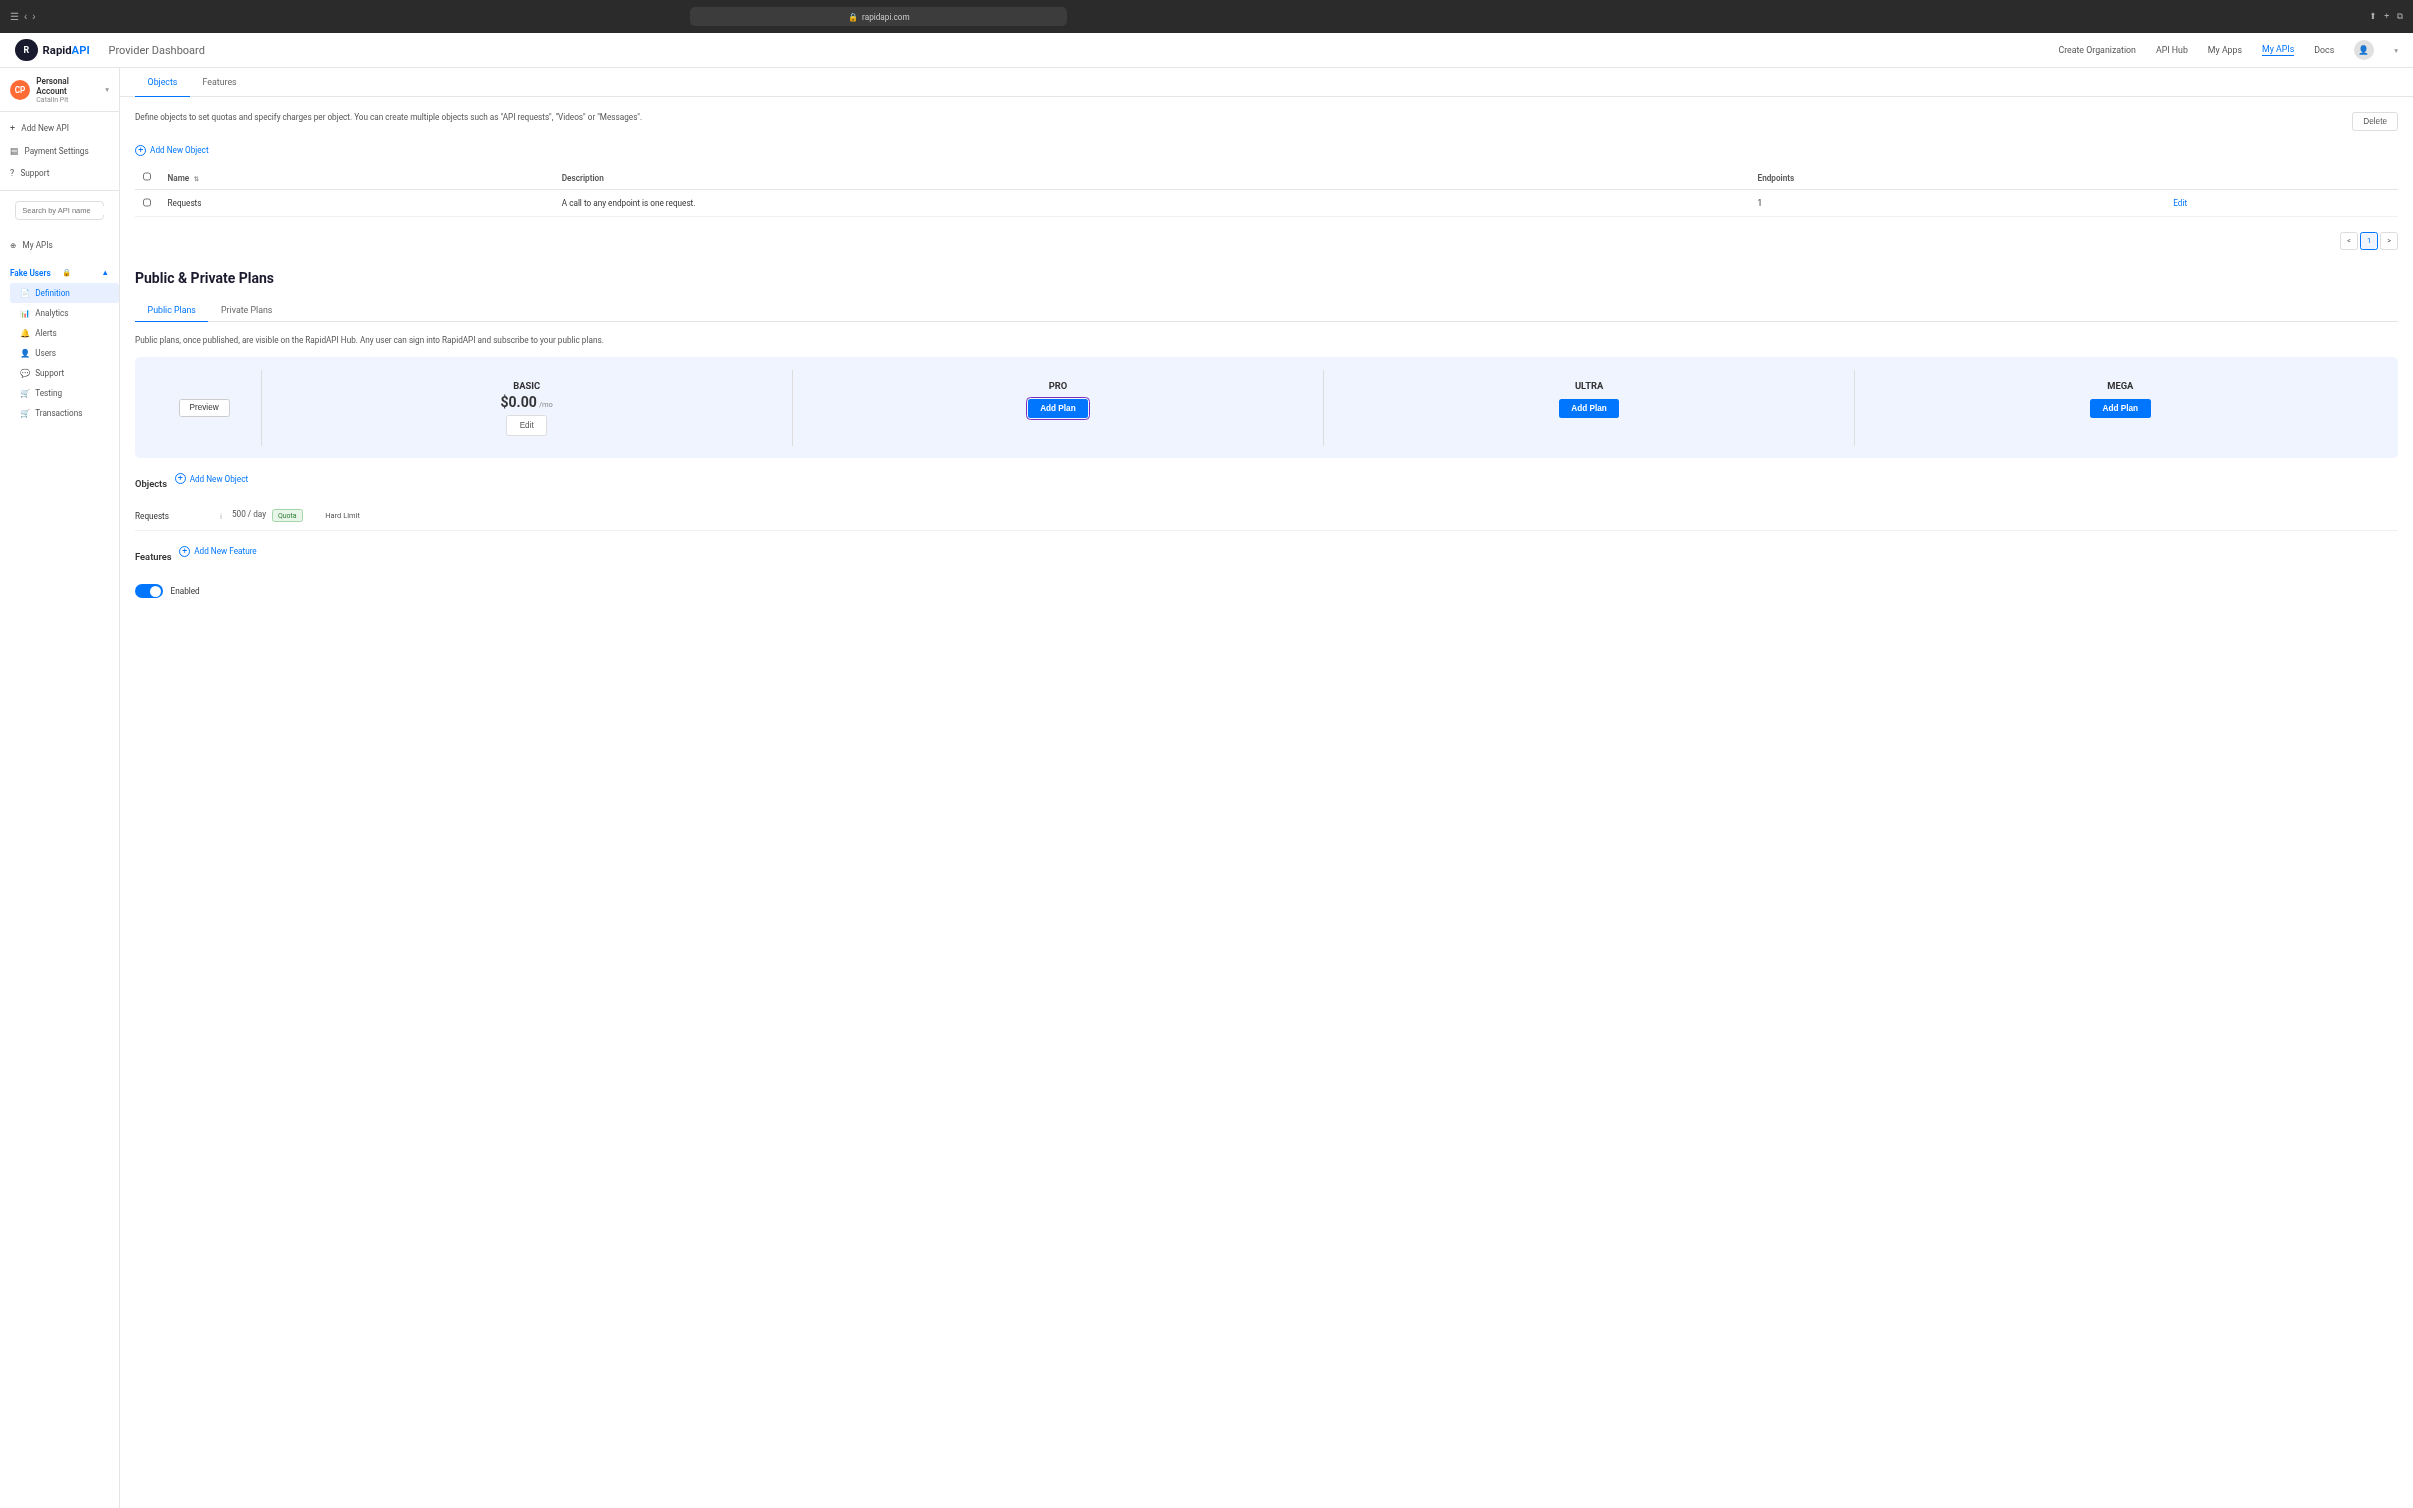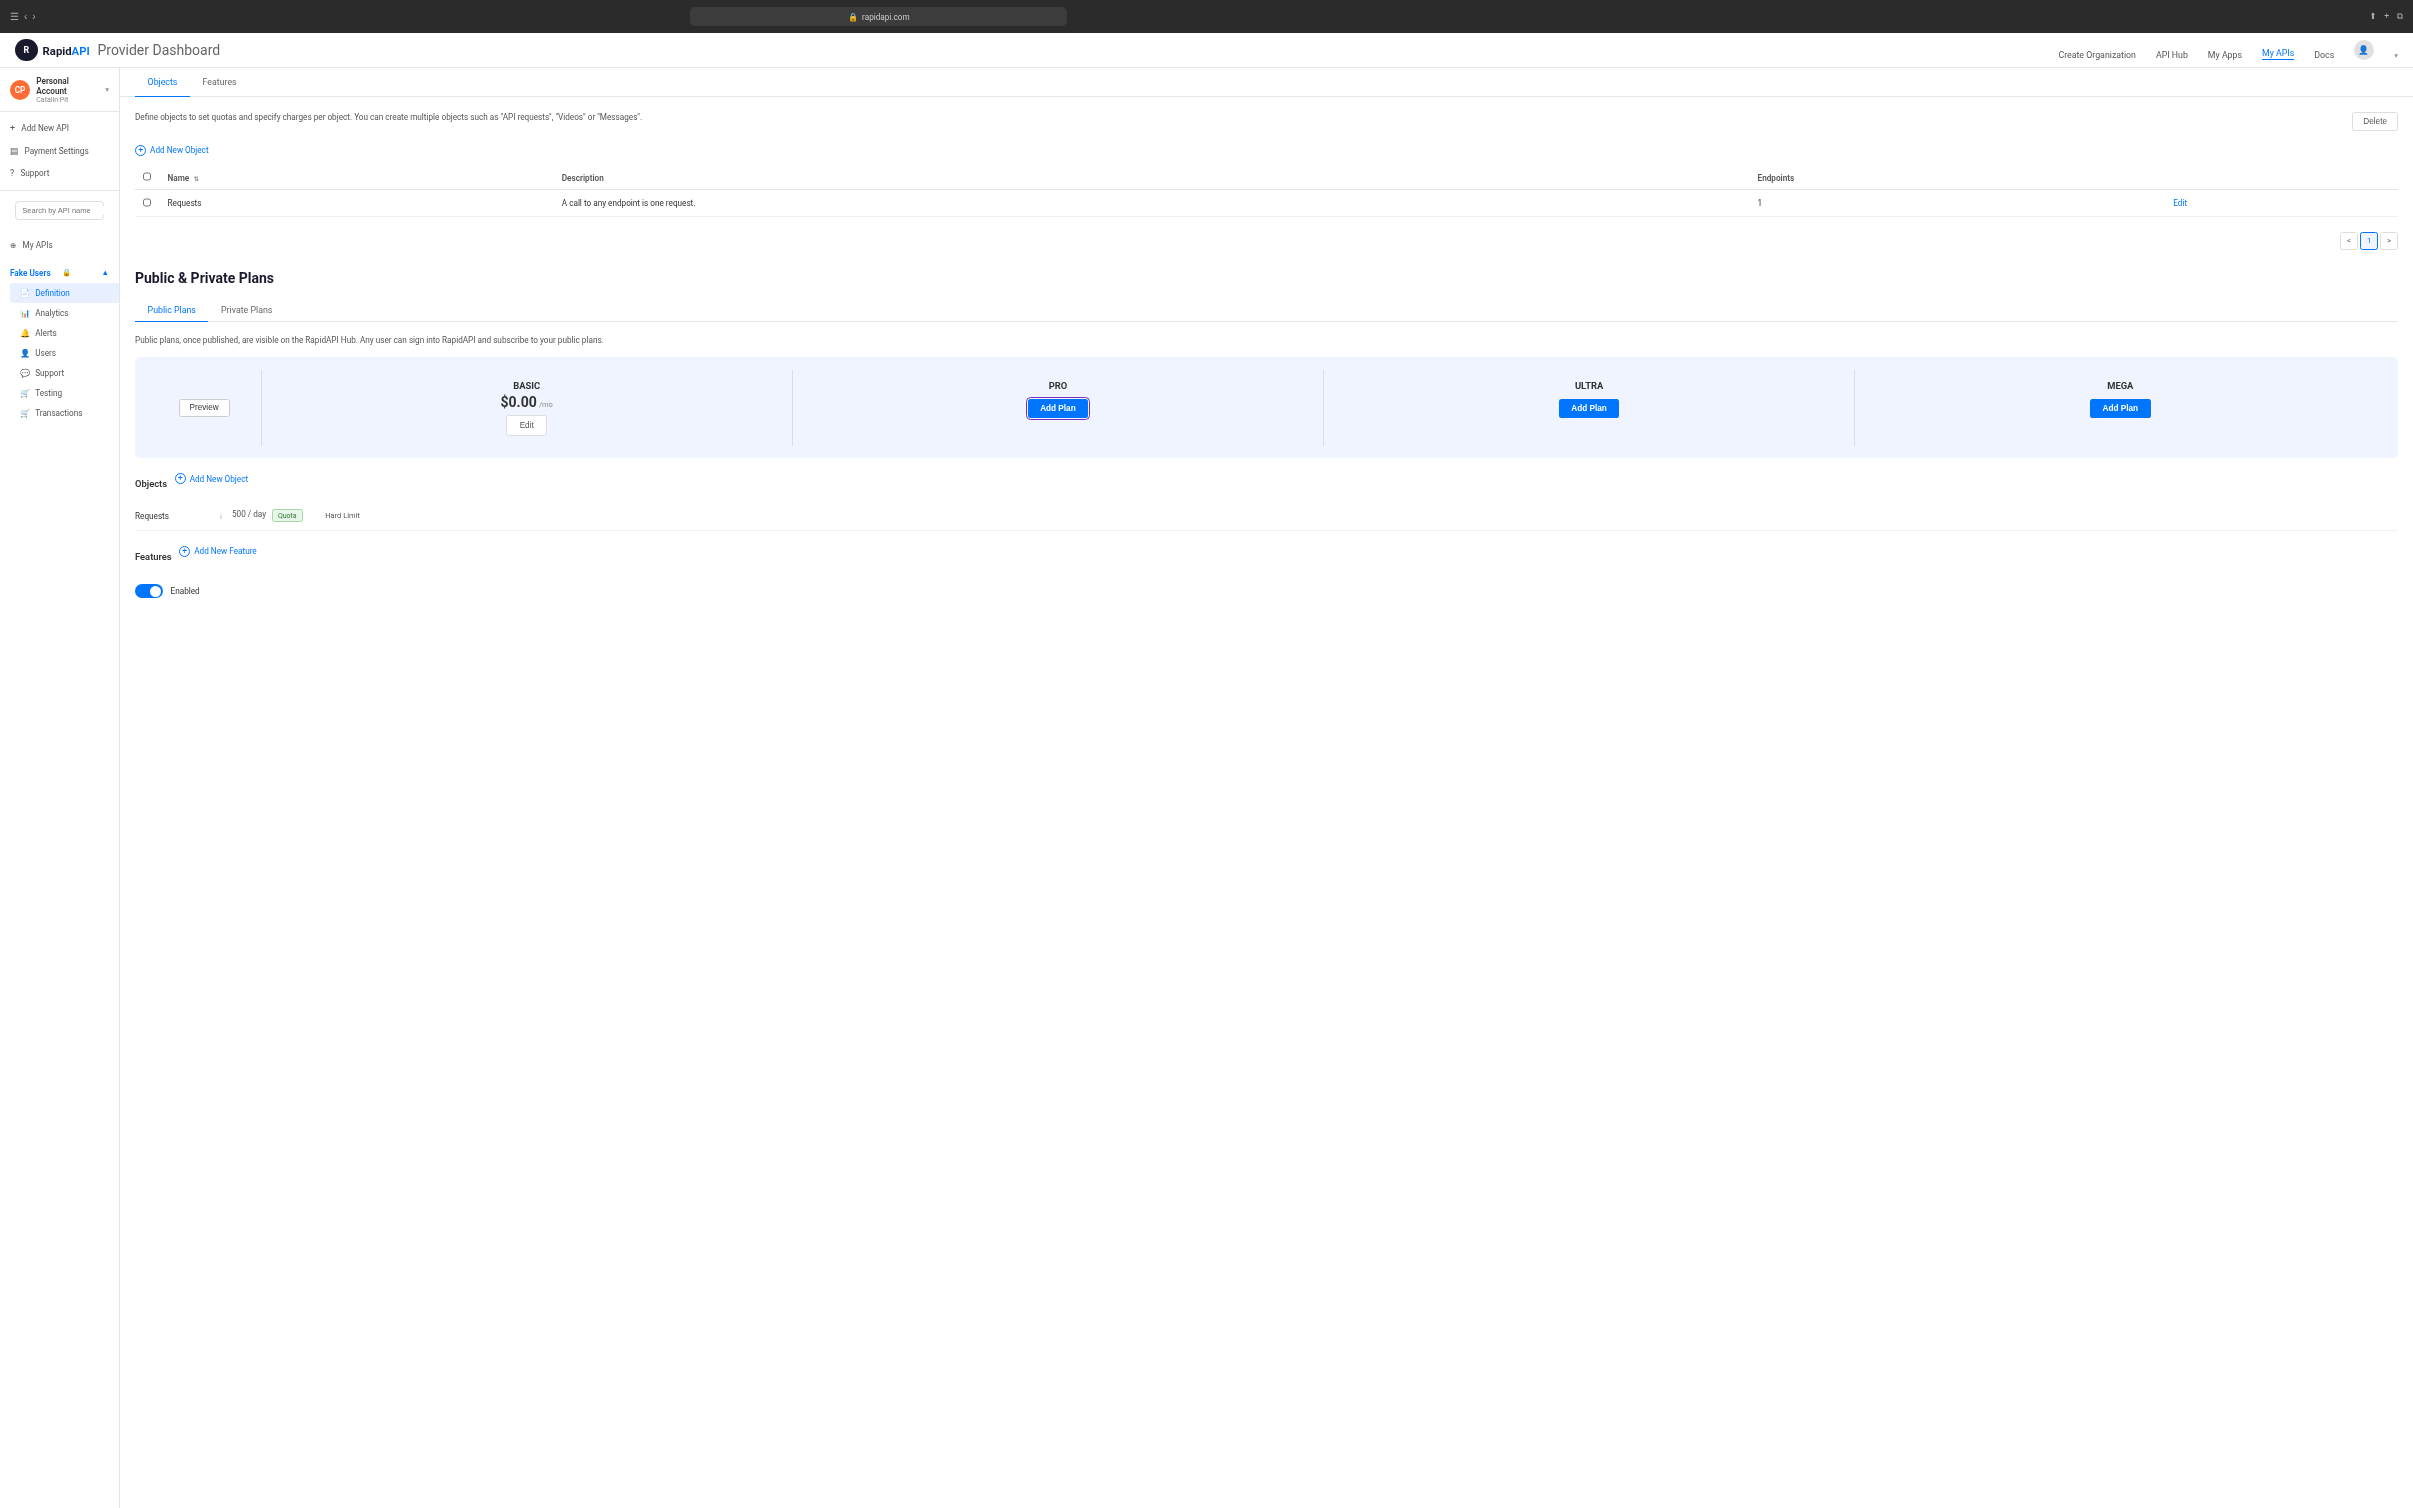--- a/index.html
+++ b/index.html
@@ -44,22 +44,22 @@
     .logo-area { display: flex; align-items: center; gap: 5px; font-size: 11.3px; font-weight: 600; color: #1a1a2e; }
     .logo-circle {
       width: 22.6px; height: 22.6px;
       background: #1a1a2e;
       border-radius: 50%;
       display: flex; align-items: center; justify-content: center;
       color: #fff; font-size: 8.8px; font-weight: bold;
     }
     .logo-text { color: #1a1a2e; font-weight: 700; }
     .logo-api { color: #0076ff; }
-    .logo-sub { color: #666; font-size: 14px; font-weight: 400; margin-left: 5px; }
-    .nav-links { margin-left: auto; display: flex; align-items: flex-end; gap: 20px; }
+    .logo-sub { color: #666; font-size: 11px; font-weight: 400; margin-left: 16px; }
+    .nav-links { margin-left: auto; display: flex; align-items: center; gap: 20px; }
     .nav-link { color: #555; font-size: 8.8px; cursor: pointer; text-decoration: none; }
     .nav-link.active { color: #0076ff; border-bottom: 1.3px solid #0076ff; padding-bottom: 1.3px; }
     .nav-avatar { width: 20px; height: 20px; border-radius: 50%; background: #e0e0e0; display: flex; align-items: center; justify-content: center; cursor: pointer; }
 
     
     .app-layout { display: flex; height: calc(100vh - 33px - 35px); overflow: hidden; }
 
     
     .sidebar {
       width: 120px;

